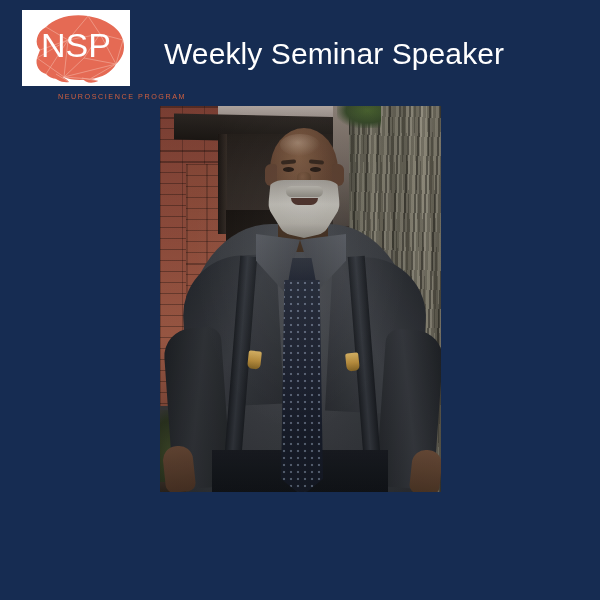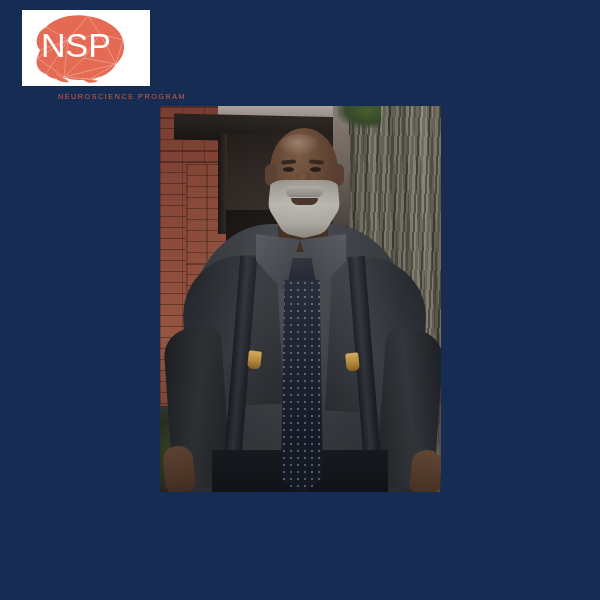--- a/index.html
+++ b/index.html
@@ -26,21 +26,21 @@
   
   .logo-block {
     position: absolute;
     left: 22px;
     top: 10px;
     width: 108px;
   }
 
   .logo-card {
     position: relative;
-    width: 128px;
+    width: 108px;
     height: 76px;
     background: #ffffff;
     overflow: hidden;
   }
 
   .logo-card svg {
     position: absolute;
     left: 0;
     top: 0;
     width: 108px;
@@ -499,20 +499,21 @@
           <path d="M62 48 L42 67"></path>
           <path d="M62 48 L78 24"></path>
         </g>
 
         <text x="54" y="47" text-anchor="middle" font-family="Liberation Sans, sans-serif" font-size="34" font-weight="300" fill="#ffffff">NSP</text>
       </svg>
     </div>
     <div class="logo-wordmark">NEUROSCIENCE PROGRAM</div>
   </div>
 
+  <div class="slide-title">Weekly Seminar Speaker</div>
 
   <div class="photo-frame">
     <div class="photo-scene">
 
       <div class="bg-sky"></div>
       <div class="bg-brickwall"></div>
       <div class="bg-brickwall2"></div>
       <div class="bg-awning"></div>
       <div class="bg-awning-face"></div>
       <div class="bg-awning-col" style="left:58px"></div>

